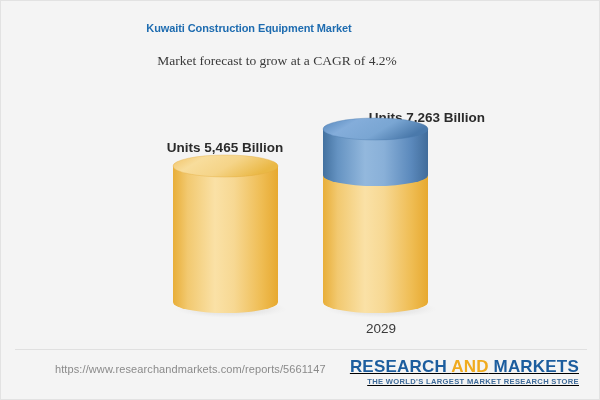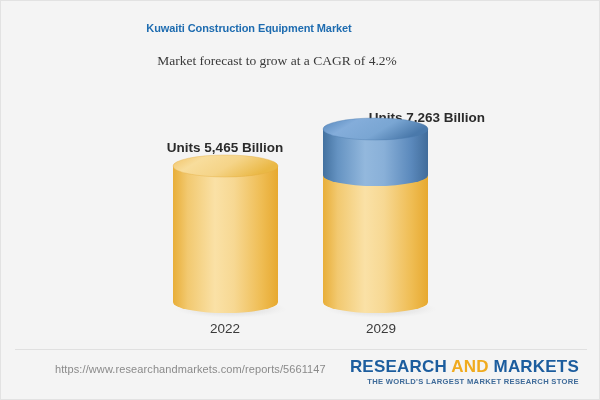--- a/index.html
+++ b/index.html
@@ -95,20 +95,21 @@
     color: #8a8a8a;
     letter-spacing: 0.1px;
     margin-left: 32px;
   }
   .logo {
     position: absolute;
     right: 20px;
     top: 357px;
     text-align: right;
     line-height: 1;
+    text-decoration: underline;
   }
   .logo-main {
     font-size: 17px;
     font-weight: bold;
     color: #1c5d9e;
     letter-spacing: 0.2px;
     white-space: nowrap;
   }
   .logo-and {
     color: #f0ab1e;
@@ -155,21 +156,20 @@
           <stop offset="70%" stop-color="#cccccc" stop-opacity="0.22"></stop>
           <stop offset="100%" stop-color="#dddddd" stop-opacity="0"></stop>
         </radialGradient>
       </defs>
       <ellipse cx="58" cy="150" rx="56" ry="9" fill="url(#shadow1)"></ellipse>
       <path d="M0,7 L0,143 A52.5,11 0 0 0 105,143 L105,7 Z" fill="url(#yellowBody1)"></path>
       <ellipse cx="52.5" cy="7" rx="52.5" ry="11" fill="url(#yellowTop1)"></ellipse>
       <ellipse cx="52.5" cy="7" rx="52.5" ry="11" fill="none" stroke="#e3ab3d" stroke-width="0.6" stroke-opacity="0.6"></ellipse>
     </svg>
 
-    <div class="cat-label" style="left:114px; top:320px;">2022</div>
 
     <div class="bar-label" style="left:264px; top:109px;text-align:right;">Units 7,263 Billion</div>
 
     <svg class="cyl-svg" style="left:322px; top:117px;" width="105" height="201" viewBox="0 0 105 201">
       <defs>
         <linearGradient id="blueBody2" x1="0" y1="0" x2="1" y2="0">
           <stop offset="0%" stop-color="#43719f"></stop>
           <stop offset="14%" stop-color="#6593c2"></stop>
           <stop offset="40%" stop-color="#93b8dd"></stop>
           <stop offset="58%" stop-color="#89b0d8"></stop>

